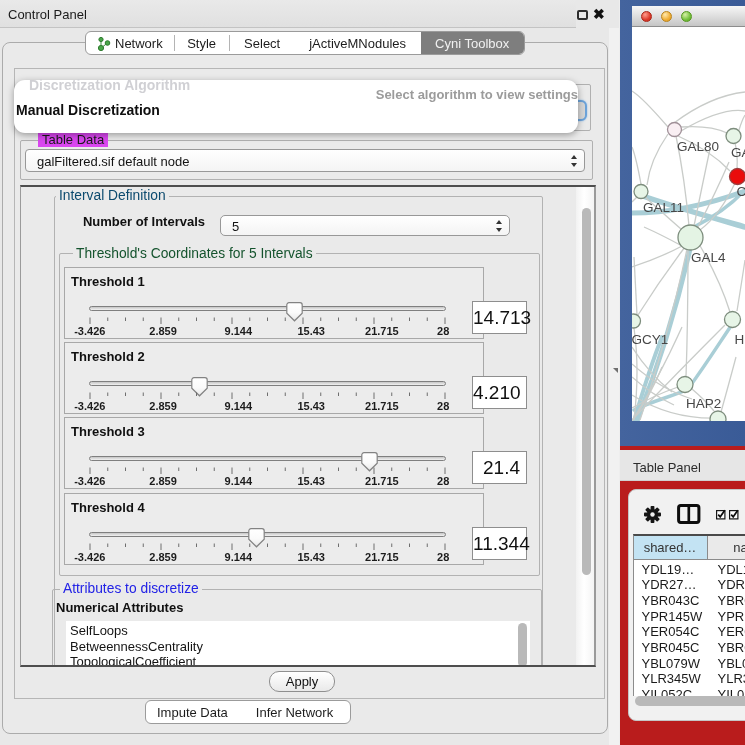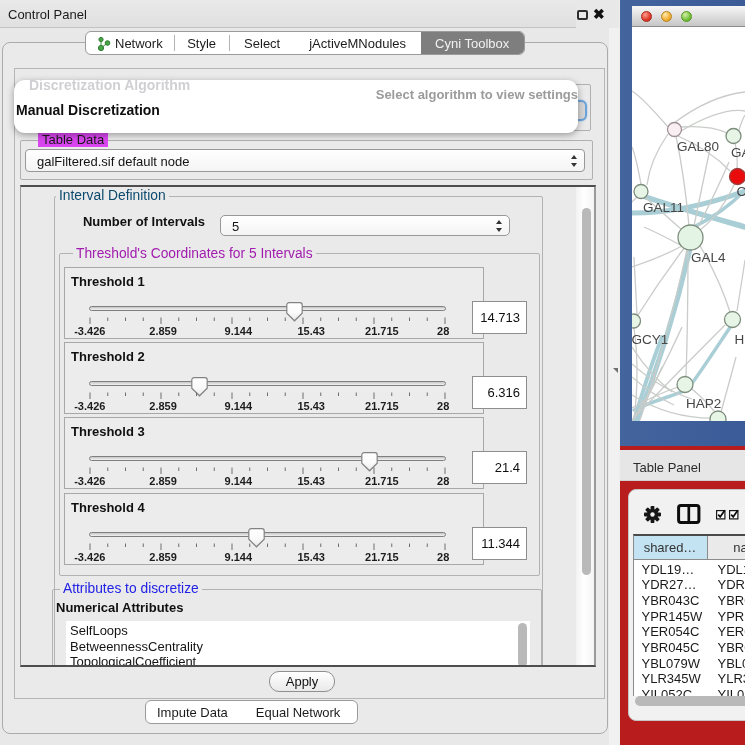--- a/index.html
+++ b/index.html
@@ -37,21 +37,21 @@
 #cpsb{left:576px;top:187px;width:19px;height:478px;background:linear-gradient(90deg,#f2f2f2,#ffffff 45%,#f4f4f4);border-right:1px solid #9a9a9a}
 #cpsbthumb{left:6px;top:21px;width:9px;height:367px;background:#b9b9b9;border-radius:4.5px}
 .group{position:absolute;border:1px solid #b2b2b2;border-radius:2px}
 .gtitle{position:absolute;background:#eaeaea;padding:0 3px;white-space:nowrap;font-size:13.8px}
 .tpanel{position:absolute;left:43px;width:420px;height:72px;border:1px solid #a8a8a8;background:#ececec}
 .tpanel .nm{position:absolute;left:6px;top:6px;font-weight:bold;color:#101010}
 .track{position:absolute;left:24px;top:38px;width:357px;height:5px;border:1px solid #7f7f7f;border-radius:2.5px;background:linear-gradient(#c6c6c6,#f2f2f2)}
 .thumb{position:absolute;top:34px}
 .tlabels{position:absolute;left:0;top:57px;width:100%;font-size:11px;font-weight:bold;color:#1c1c1c}
 .tlabels i{position:absolute;font-style:normal;transform:translateX(-50%)}
-.vbox{position:absolute;left:407px;top:33px;width:55px;height:33px;background:#fff;border:1px solid #8e8e8e;font-size:13px;color:#101010;text-align:right;line-height:31px;padding-right:6px}
+.vbox{position:absolute;left:407px;top:33px;width:55px;height:33px;background:#fff;border:1px solid #8e8e8e;font-size:19px;color:#101010;text-align:right;line-height:31px;padding-right:6px}
 #attrlist{left:45px;top:434px;width:464px;height:47px;background:#fff;font-size:13px;color:#141414;overflow:hidden;padding-top:2px}
 #attrlist div{padding-left:4px;height:15.5px;line-height:15.5px}
 #attrsb{left:497px;top:436px;width:9px;height:44px;background:#b9b9b9;border-radius:4.5px}
 #applybtn{left:269px;top:671px;width:66px;height:21px;border:1px solid #8f8f8f;border-radius:10px;background:linear-gradient(#ffffff,#e9e9e9);text-align:center;line-height:19px;color:#111}
 #sash{left:613px;top:368px;width:0;height:0;border-top:5px solid #6f6f6f;border-left:5px solid transparent}
 #netwin{left:620px;top:0;width:125px;height:446px;background:linear-gradient(90deg,#44649e,#3a5b97)}
 #nettitle{left:12px;top:6px;width:113px;height:21px;background:linear-gradient(#f7f7f7,#c6c6c6);border-bottom:1px solid #8d8d8d}
 #netcanvas{left:12px;top:27px;width:113px;height:394px;background:#fff;overflow:hidden}
 .light{position:absolute;top:5px;width:11px;height:11px;border-radius:50%}
 #tp{left:620px;top:446px;width:125px;height:366px;background:#b91c1c}
@@ -101,21 +101,21 @@
     </div>
 <div class="abs" id="scrollpane">
 <div class="group" style="left:33px;top:9px;width:489px;height:480px"></div>
 <div class="gtitle" style="left:35px;top:1px;color:#0c4a6e">Interval Definition</div>
 <div class="abs" style="left:40px;top:27px;width:144px;text-align:right;font-weight:bold">Number of Intervals</div>
 <div class="abs combo" style="left:199px;top:28px;width:290px;height:21px">
         <span class="tx">5</span>
         <span class="spin"></span>
       </div>
 <div class="group" style="left:38px;top:66px;width:481px;height:323px"></div>
-<div class="gtitle" style="left:52px;top:59px;color:#a21caf">Threshold's Coordinates for 5 Intervals</div>
+<div class="gtitle" style="left:52px;top:59px;color:#14532d">Threshold's Coordinates for 5 Intervals</div>
 <div class="tpanel" style="top:79.5px">
         <div class="nm">Threshold 1</div>
         <div class="track"></div>
         <div class="thumb" style="left:220.9px"><svg width="17" height="20">
             <defs>
               <linearGradient id="tg" x1="0" y1="0" x2="0" y2="1">
                 <stop offset="0" stop-color="#ffffff"></stop>
                 <stop offset="0.55" stop-color="#fafafa"></stop>
                 <stop offset="1" stop-color="#e8e8e8"></stop>
               </linearGradient>
@@ -192,21 +192,21 @@
           <line x1="356.00" y1="0.5" x2="356.00" y2="7.0" stroke="#6e6e6e" stroke-width="1"></line>
         </svg>
         <div class="tlabels">
           <i style="left:24.8px">-3.426</i>
           <i style="left:98.1px">2.859</i>
           <i style="left:173.3px">9.144</i>
           <i style="left:246.2px">15.43</i>
           <i style="left:316.9px">21.715</i>
           <i style="left:378.2px">28</i>
         </div>
-        <div class="vbox">6.316</div>
+        <div class="vbox">4.210</div>
       </div>
 <div class="tpanel" style="top:230.4px">
         <div class="nm">Threshold 3</div>
         <div class="track"></div>
         <div class="thumb" style="left:296.4px"><svg width="17" height="20">
             <defs>
               <linearGradient id="tg" x1="0" y1="0" x2="0" y2="1">
                 <stop offset="0" stop-color="#ffffff"></stop>
                 <stop offset="0.55" stop-color="#fafafa"></stop>
                 <stop offset="1" stop-color="#e8e8e8"></stop>
@@ -307,21 +307,21 @@
       <div class="abs" id="cpsbthumb"></div>
     </div>
 <div class="abs" id="applybtn">Apply</div>
 <div class="abs" id="popup">
       <div class="abs" id="popGhost">Discretization Algorithm</div>
       <div class="abs" id="popHint">Select algorithm to view settings</div>
       <div class="abs" id="popIt1">Manual Discretization</div>
     </div>
 <div class="abs tabbar" id="bottabs">
       <div class="t" style="padding:0 11px">Impute Data</div>
-      <div class="t" style="padding:0 17px">Equal Network</div>
+      <div class="t" style="padding:0 17px">Infer Network</div>
     </div>
 <div class="abs" id="sash"></div>
 </div>
 <div class="abs" id="netwin">
 <div class="abs" id="nettitle">
       <span class="light" style="left:9px;background:radial-gradient(circle at 35% 30%,#ff9d8d,#dd3a2a 60%,#c02a1c);border:1px solid #a82619"></span>
       <span class="light" style="left:29px;background:radial-gradient(circle at 35% 30%,#ffe9ad,#f0ad33 60%,#d99721);border:1px solid #b8831c"></span>
       <span class="light" style="left:49px;background:radial-gradient(circle at 35% 30%,#d6f0a6,#74c03c 60%,#5aa323);border:1px solid #55961f"></span>
     </div>
 <div class="abs" id="netcanvas">

